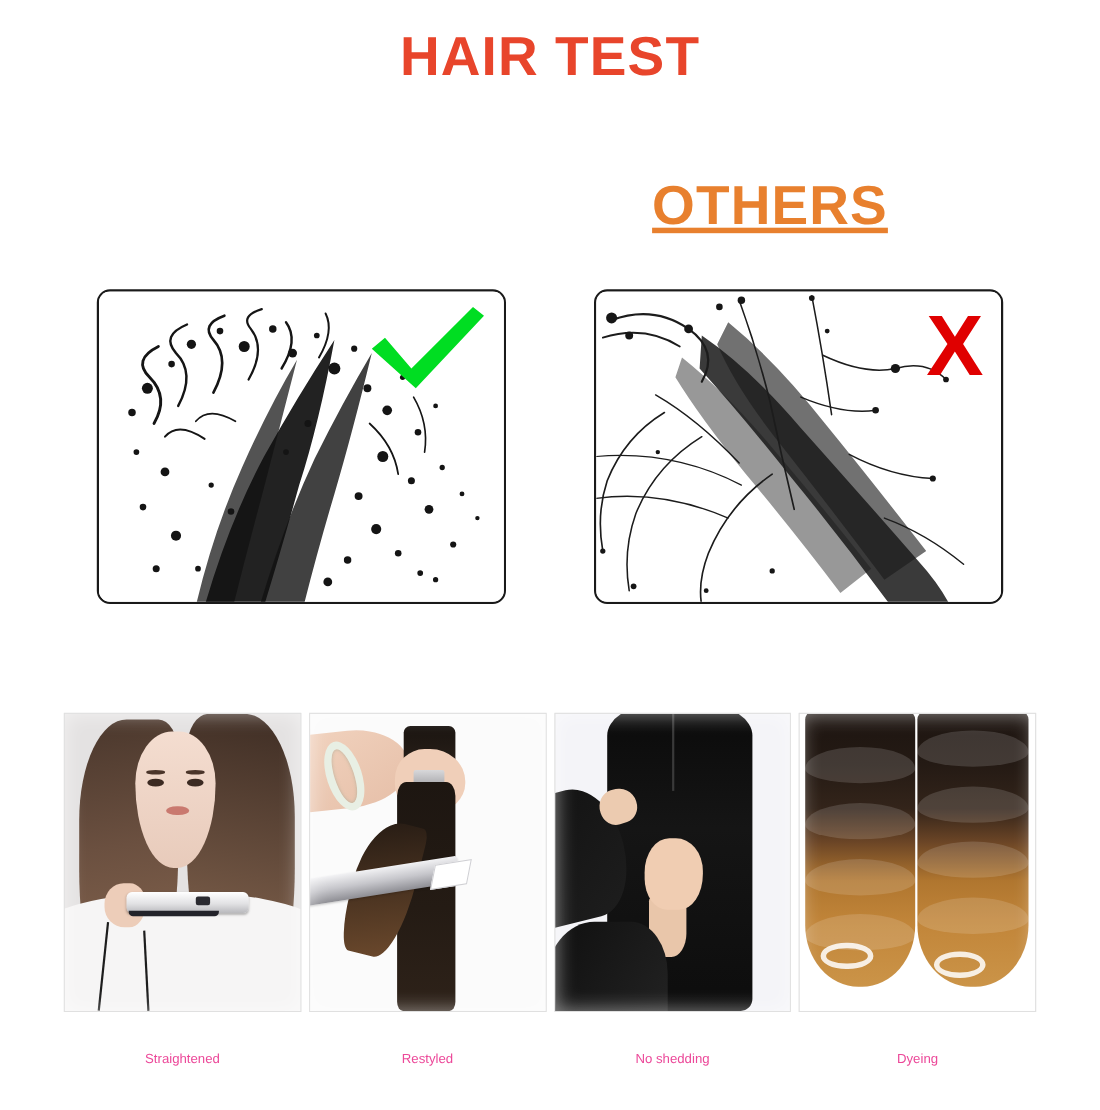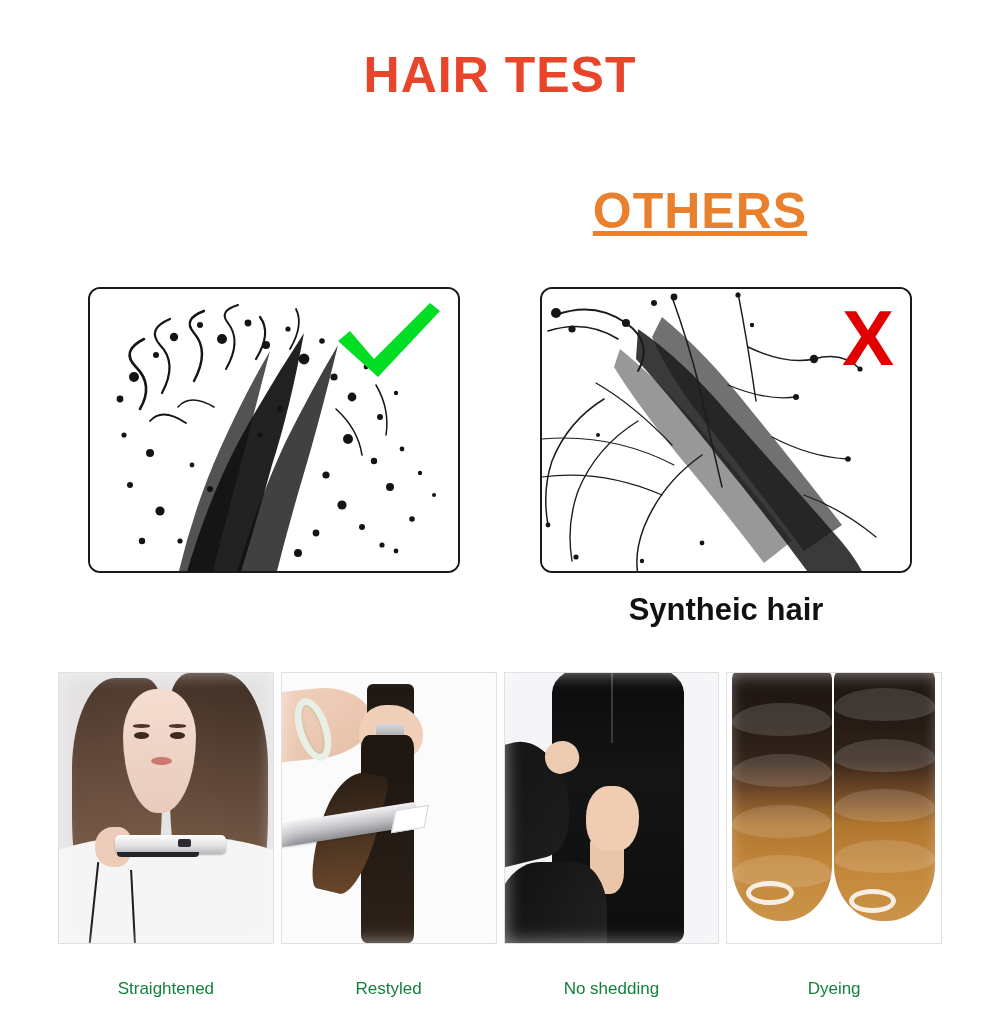--- a/index.html
+++ b/index.html
@@ -11,21 +11,20 @@
     background: #ffffff;
     font-family: "Liberation Sans", sans-serif;
     overflow: hidden;
   }
 
   .page {
     position: relative;
     width: 1000px;
     height: 935px;
     background: #ffffff;
-    margin-top: 24px;
   }
 
   
   .title {
     position: absolute;
     top: 22px;
     left: 0;
     width: 1000px;
     text-align: center;
     font-size: 50px;
@@ -125,22 +124,22 @@
     position: absolute;
     top: 955px;
     left: 58px;
     width: 884px;
     display: flex;
     gap: 7px;
   }
   .strip-caption {
     flex: 1;
     text-align: center;
-    font-size: 17px;
-    color: #15803d;
+    font-size: 12px;
+    color: #ec4899;
     font-family: "Liberation Sans", sans-serif;
   }
 
   
 
   
   .p1-bg { position:absolute; inset:0; background:#e4e2e2; }
   .p1-shirt { position:absolute; left:-12%; bottom:0; width:124%; height:40%;
               background:#f6f5f5; border-radius:50% 50% 0 0 / 34% 34% 0 0; }
   .p1-hair-l { position:absolute; left:6%; top:2%; width:42%; height:94%;
@@ -379,21 +378,20 @@
           <circle cx="56" cy="146" r="2"></circle>
             <circle cx="210" cy="36" r="2.2"></circle>
         </g>
       </svg>
     </div>
 
     <div class="mark cross">X</div>
   </div>
 
 
-  <div class="box-caption others">Syntheic hair</div>
 
   <div class="photo-strip">
 
     <div class="photo-cell">
       <div class="photo-inner">
         <div class="p1-bg"></div>
         <div class="p1-hair-l"></div>
         <div class="p1-hair-r"></div>
         <div class="p1-shirt"></div>
         <div class="p1-face"></div>

